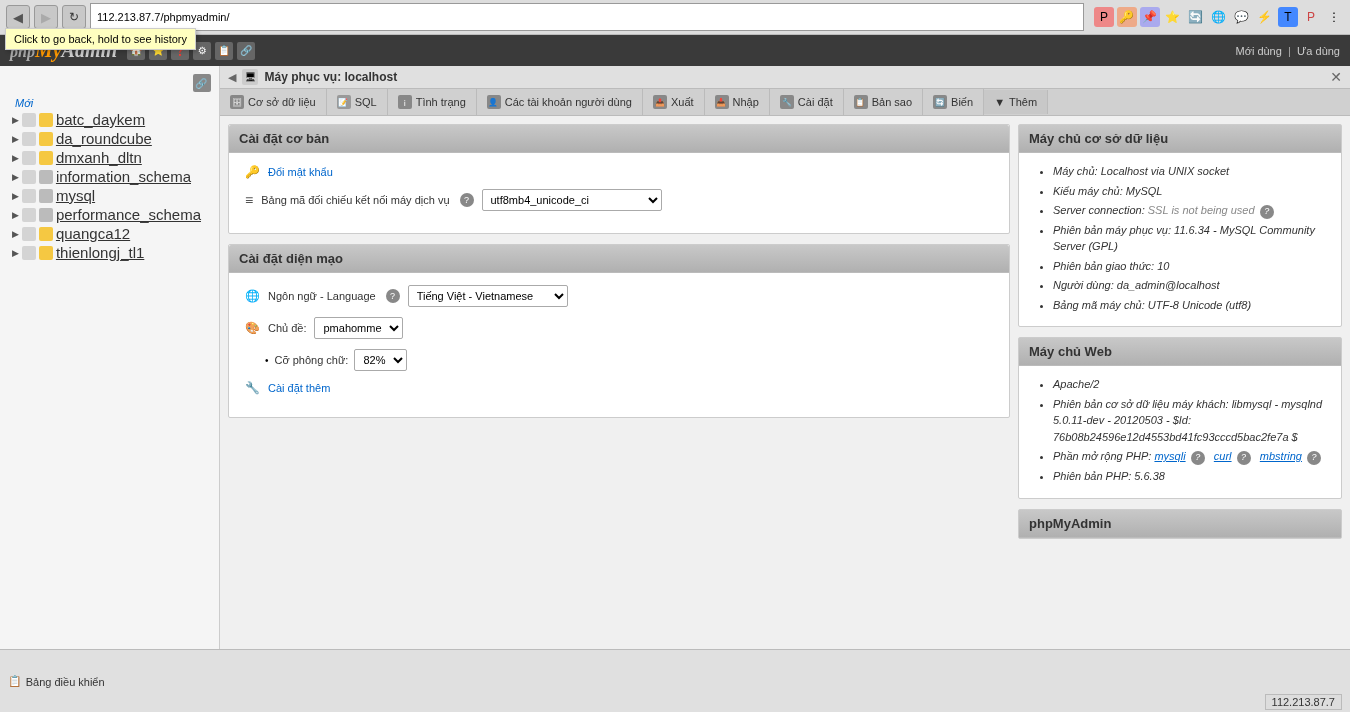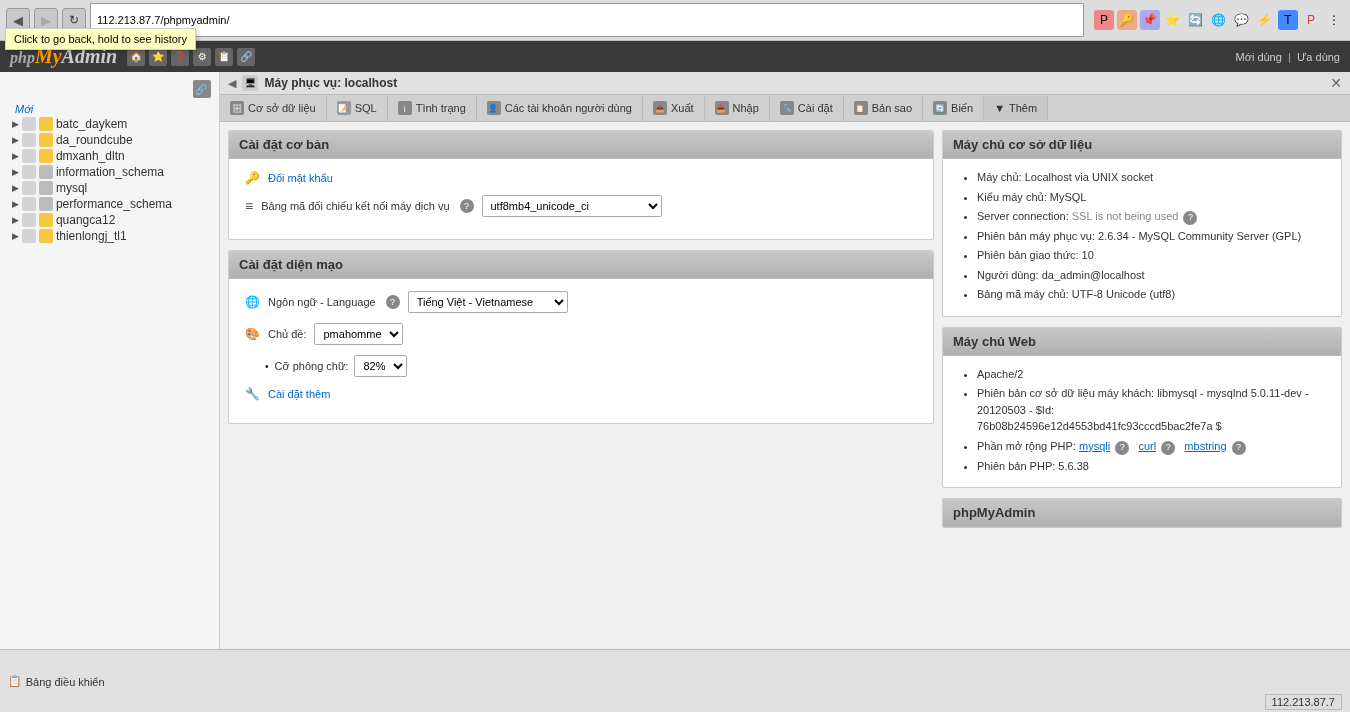--- a/index.html
+++ b/index.html
@@ -18,21 +18,21 @@
     
     .sidebar {
       width: 220px; background: #f5f5f5; border-right: 1px solid #ccc;
       overflow-y: auto; padding: 4px 0; flex-shrink: 0;
     }
     .db-tree { padding-left: 8px; }
     .db-item { display: flex; align-items: center; gap: 3px; padding: 1px 4px; cursor: pointer; white-space: nowrap; }
     .db-item .db-icon { width: 14px; height: 14px; background: #f5c842; border-radius: 2px; display: inline-flex; align-items: center; justify-content: center; font-size: 8px; }
     .db-item .db-icon.grey { background: #bbb; }
     .db-item .db-icon.yellow { background: #f5c842; }
-    .db-item-label { font-size: 12px; color: #333; }
+    .db-item-label { font-size: 15px; color: #333; text-decoration: underline; }
 
     
     .content-area { flex: 1; overflow-y: auto; }
 
     
     .pma-server-bar {
       background: #e0e0e0; border-bottom: 1px solid #bbb;
       display: flex; align-items: center; padding: 3px 8px; gap: 6px; font-size: 11px;
     }
     .pma-server-bar .collapse-btn { cursor: pointer; color: #666; }
@@ -49,21 +49,21 @@
       display: flex; align-items: center; gap: 4px; padding: 6px 10px;
       border-right: 1px solid #bbb; cursor: pointer; font-size: 11px; color: #333;
       white-space: nowrap;
     }
     .tab-item .tab-icon { width: 14px; height: 14px; background: #888; border-radius: 2px; display: inline-flex; align-items: center; justify-content: center; font-size: 8px; color: white; }
     .tab-item.more { background: #c8c8c8; }
 
     
     .content-panels { display: flex; gap: 0; padding: 8px; gap: 8px; }
     .left-panel { flex: 1; }
-    .right-panel { width: 400px; flex-shrink: 0; }
+    .right-panel { width: 324px; flex-shrink: 0; }
 
     
     .card { background: white; border: 1px solid #ccc; margin-bottom: 10px; border-radius: 2px; }
     .card-header { background: linear-gradient(180deg, #c8c8c8 0%, #b0b0b0 100%); padding: 6px 10px; font-size: 13px; font-weight: bold; color: #333; border-bottom: 1px solid #bbb; border-radius: 2px 2px 0 0; }
     .card-body { padding: 12px 16px; }
 
     
     .form-row { display: flex; align-items: center; gap: 8px; margin-bottom: 10px; }
     .form-label { font-size: 11px; color: #333; }
 
@@ -71,21 +71,21 @@
 
     select.form-select {
       border: 1px solid #aaa; padding: 2px 4px; font-size: 11px; background: white;
       border-radius: 2px; height: 22px;
     }
 
     
     .info-card { background: white; border: 1px solid #ccc; margin-bottom: 10px; border-radius: 2px; }
     .info-card-header { background: linear-gradient(180deg, #c8c8c8 0%, #b0b0b0 100%); padding: 6px 10px; font-size: 13px; font-weight: bold; color: #333; border-bottom: 1px solid #bbb; }
     .info-card-body { padding: 10px 14px; }
-    .info-list { list-style: disc; padding-left: 20px; }
+    .info-list { list-style: disc; padding-left: 20px; font-style: italic; }
     .info-list li { font-size: 11px; color: #333; margin-bottom: 3px; line-height: 1.5; }
     .info-list li a { color: #06c; }
     .info-list li .ssl-badge { color: #888; }
 
     
     .bottom-bar {
       background: #e0e0e0; border-top: 1px solid #bbb;
       display: flex; align-items: center; padding: 3px 8px; font-size: 11px; color: #333;
       position: fixed; bottom: 0; left: 0; right: 0;
     }
@@ -93,21 +93,21 @@
 
     
     .text-blue { color: #06c; }
     .help-icon { display: inline-flex; width: 14px; height: 14px; background: #888; border-radius: 50%; align-items: center; justify-content: center; color: white; font-size: 9px; cursor: pointer; margin-left: 2px; }
 
     
     .font-size-row { display: flex; align-items: center; gap: 6px; padding-left: 20px; margin-bottom: 10px; }
     .nav-btn { width: 24px; height: 24px; background: #c8c8c8; border: 1px solid #999; border-radius: 3px; display: flex; align-items: center; justify-content: center; font-size: 13px; cursor: pointer; color: #333; }
     .nav-btn.disabled { color: #aaa; cursor: default; }
     .reload-btn { width: 24px; height: 24px; background: #c8c8c8; border: 1px solid #999; border-radius: 3px; display: flex; align-items: center; justify-content: center; font-size: 12px; cursor: pointer; color: #333; }
-    .addr-input { flex: 1; height: 34px; border: 1px solid #999; padding: 0 6px; font-size: 11px; background: white; }
+    .addr-input { flex: 1; height: 28px; border: 1px solid #999; padding: 0 6px; font-size: 11px; background: white; }
     .browser-ext-icons { display: flex; gap: 3px; margin-left: 6px; }
     .ext-icon { width: 20px; height: 20px; border-radius: 3px; display: flex; align-items: center; justify-content: center; font-size: 12px; cursor: pointer; }
 
     .pma-top-header { background: #3a3a3a; padding: 4px 10px; display: flex; align-items: center; justify-content: space-between; }
     .pma-toolbar-icon { width: 18px; height: 18px; background: #666; border-radius: 2px; display: inline-flex; align-items: center; justify-content: center; color: white; font-size: 10px; cursor: pointer; }
     .pma-user-links { color: #aaa; font-size: 11px; text-align: center; }
     .pma-user-links a { color: #ccc; text-decoration: none; }
 
     .expand-tri { font-size: 9px; color: #555; }
   </style>
@@ -327,21 +327,21 @@
 
       <div class="right-panel">
 
         <div class="info-card">
           <div class="info-card-header">Máy chủ cơ sở dữ liệu</div>
           <div class="info-card-body">
             <ul class="info-list">
               <li>Máy chủ: Localhost via UNIX socket</li>
               <li>Kiểu máy chủ: MySQL</li>
               <li>Server connection: <span class="ssl-badge">SSL is not being used</span> <span class="help-icon">?</span></li>
-              <li>Phiên bản máy phục vụ: 2.6.34 - MySQL Community Server (GPL)</li>
+              <li>Phiên bản máy phục vụ: 11.6.34 - MySQL Community Server (GPL)</li>
               <li>Phiên bản giao thức: 10</li>
               <li>Người dùng: da_admin@localhost</li>
               <li>Bảng mã máy chủ: UTF-8 Unicode (utf8)</li>
             </ul>
           </div>
         </div>
 
         <div class="info-card">
           <div class="info-card-header">Máy chủ Web</div>
           <div class="info-card-body">

